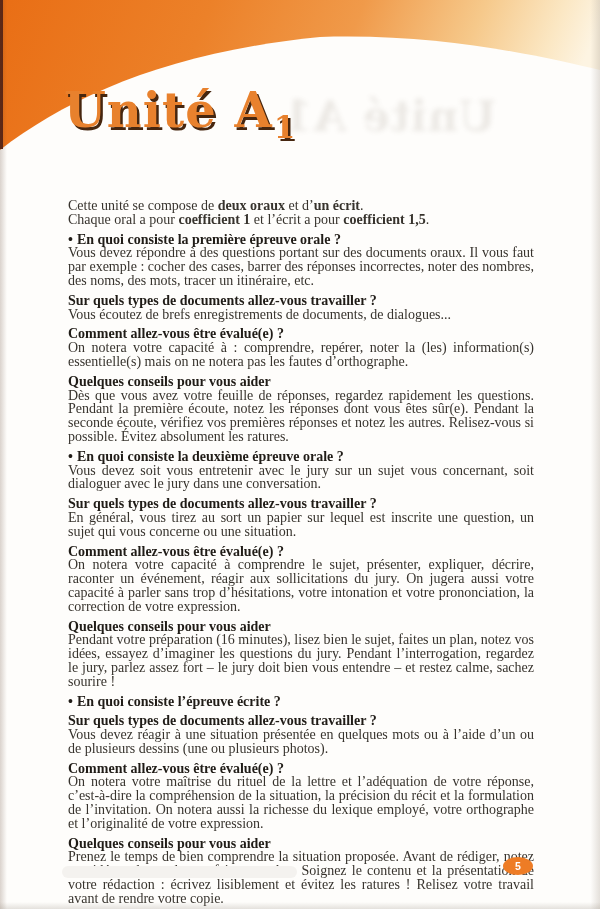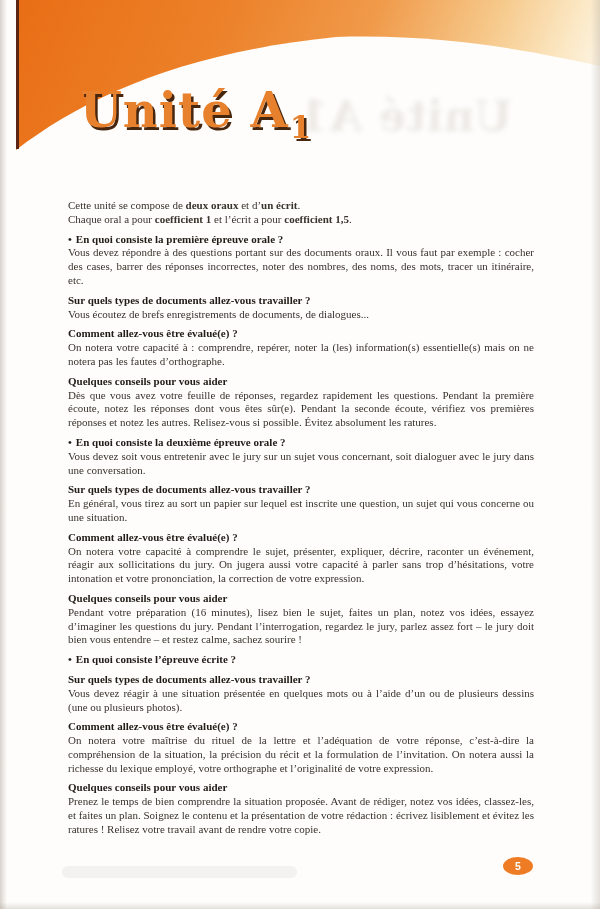--- a/index.html
+++ b/index.html
@@ -4,21 +4,21 @@
 <style>
   html,body{margin:0;padding:0;}
   body{
     width:600px;height:909px;position:relative;overflow:hidden;
     background:#fefdfb;
     font-family:"Liberation Serif", serif;
   }
   .sheet{position:absolute;inset:0;}
 
   
-  .header{position:absolute;top:0;left:16px;width:511px;height:182px;}
+  .header{position:absolute;top:0;left:0;width:511px;height:182px;}
   .header svg{display:block;}
 
   .unit-title{
     position:absolute;left:64px;top:86px;
     font-family:"DejaVu Serif", serif;
     font-weight:bold;
     font-size:48px;line-height:1;
     letter-spacing:1px;
     color:var(--title-orange,#e8812d);
     text-shadow:2.5px 2.5px 0 var(--title-shadow,#46260f);
@@ -37,21 +37,21 @@
     color:#6e5e4a;opacity:0.12;
     filter:blur(2.5px);
     transform:scaleX(-1);
     white-space:nowrap;
     pointer-events:none;
   }
 
   
   .content{
     position:absolute;left:68px;top:199px;width:466px;
-    font-size:11px;line-height:13.8px;
+    font-size:14px;line-height:13.8px;
     color:var(--text,#37332d);
     text-align:justify;
   }
   .intro-line{text-align:left;}
   .b{font-weight:bold;}
   .section{margin-top:6px;}
   .heading{
     font-weight:bold;color:#201c17;
     text-align:left;
   }

